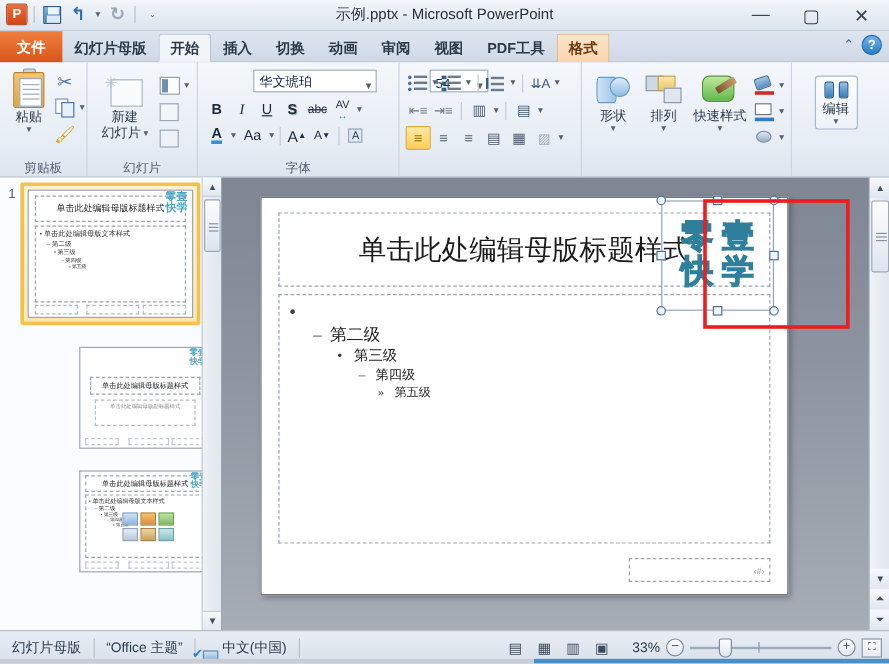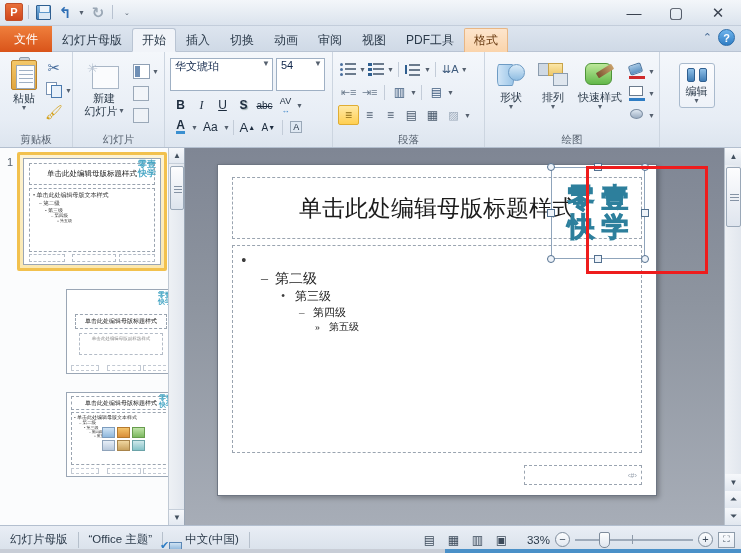--- a/index.html
+++ b/index.html
@@ -63,20 +63,21 @@
   .tabsrow {
     position:relative; height:26px;
     background:linear-gradient(180deg,#dde5ef 0%,#cfd9e6 100%);
     border-bottom:1px solid #b9c4d3;
   }
   .tabs { display:flex; align-items:flex-end; height:26px; }
   .tab {
     height:24px; padding:0 9px; display:flex; align-items:center;
     font-size:12px; color:#2b3a4a; white-space:nowrap;
     border:1px solid transparent;
+    font-weight:bold;
   }
   .tab.file {
     background:linear-gradient(180deg,#ef7f3c,#d9541a);
     color:#fff; height:26px; padding:0 14px; border:none;
   }
   .tab.active {
     background:#f1f4f9; border:1px solid #b9c4d3; border-bottom:1px solid #f1f4f9;
     border-radius:3px 3px 0 0; position:relative; z-index:3;
   }
   .tab.contextual {
@@ -133,22 +134,22 @@
 
   .ico-newslide{width:34px;height:30px;position:relative;}
   .ico-newslide .sl{position:absolute;left:5px;top:5px;width:27px;height:23px;background:#fafbfd;border:1px solid #a9b6c6;}
   .ico-newslide .star{position:absolute;left:0;top:0;font-size:13px;color:#b9c4d2;}
   .ico-layout{width:17px;height:15px;background:#fff;border:1px solid #8fa0b4;position:relative;}
   .ico-layout:before{content:"";position:absolute;left:1px;top:1px;width:5px;height:11px;background:#6f8fb5;}
   .ico-reset{width:16px;height:15px;background:#f2f5f9;border:1px solid #9aa8b8;}
   .ico-section{width:16px;height:15px;background:#eef2f7;border:1px solid #9aa8b8;position:relative;}
 
   .fontbox {
-    height:33px; border:1px solid #9fb0c4; background:#fff;
-    display:flex; align-items:flex-start; padding:0 2px 0 4px; font-size:11px; color:#10264a;
+    height:19px; border:1px solid #9fb0c4; background:#fff;
+    display:flex; align-items:flex-end; padding:0 2px 0 4px; font-size:11px; color:#10264a;margin-left:41px;
   }
   .fontbox .cv { flex:1; white-space:nowrap; overflow:hidden; }
   .fontbox .ar { font-size:8px; color:#55606e; padding-left:3px; }
   .fbtn {
     width:21px;height:20px;display:flex;align-items:center;justify-content:center;
     font-size:12px; color:#1c2b3d;
   }
   .fbtn.hl { background:linear-gradient(180deg,#ffe9a6,#ffcf52); border:1px solid #e0ad33; border-radius:2px; }
   .underline-blue { border-bottom:3px solid #3a8fd0; line-height:11px; }
 
@@ -300,20 +301,21 @@
         </div>
       <div class="qat-icon">
           <span class="redo-arrow">↻</span>
         </div>
       <div class="qat-sep"></div>
       <div class="qat-icon">
           <span class="tiny-caret">⌄</span>
         </div>
     </div>
 
+    <div class="title-text">示例.pptx  -  Microsoft PowerPoint</div>
 
 
     <div class="wincontrols">
       <div class="winbtn">—</div>
       <div class="winbtn">▢</div>
       <div class="winbtn close">✕</div>
     </div>
   </div>
 
   <div class="tabsrow">
@@ -444,20 +446,21 @@
           <div class="fbtn">
               <span style="font-size:10px">A</span>
               <span style="font-size:7px">▼</span>
             </div>
           <div style="width:1px;height:15px;background:#c3ccd8;margin:0 3px"></div>
           <div class="fbtn">
               <span style="font-size:9px;background:#dfe8f2;border:1px solid #9aa8b8;padding:0 2px">A</span>
             </div>
         </div>
       </div>
+      <div class="rgroup-label">字体</div>
     </div>
 
     <div class="rgroup" style="width:152px">
       <div class="rgroup-body" style="flex-direction:column;padding-top:4px">
         <div style="display:flex;align-items:center;margin-bottom:3px">
           <div class="fbtn">
               <span class="ico-list">
                 <b style="top:1px"></b>
                 <b style="top:6px"></b>
                 <b style="top:11px"></b>
@@ -527,21 +530,20 @@
             </div>
           <div class="fbtn">
               <span style="font-size:12px;color:#4a5a6c">▦</span>
             </div>
           <div class="fbtn">
               <span style="font-size:11px;color:#9aa8b8">▨</span>
             </div>
           <span class="tiny-caret">▼</span>
         </div>
       </div>
-      <div class="rgroup-label">段落</div>
     </div>
 
     <div class="rgroup" style="width:175px">
       <div class="rgroup-body" style="padding-top:3px">
         <div class="bigbtn" style="width:42px">
           <div class="ico-shape3d">
               <div class="cyl"></div>
               <div class="cir"></div>
             </div>
           <div class="lbl">形状</div>
@@ -586,21 +588,20 @@
           <div style="display:flex;align-items:center">
             <div class="smallbtn">
                 <span class="ico-effects">
                   <span class="bk"></span>
                 </span>
               </div>
             <span class="tiny-caret">▼</span>
           </div>
         </div>
       </div>
-      <div class="rgroup-label">绘图</div>
     </div>
 
     <div class="rgroup" style="width:74px">
       <div class="rgroup-body" style="justify-content:center;padding-top:8px">
         <div class="bigbtn editbtn-frame">
           <div class="ico-binoc">
               <span class="l"></span>
               <span class="r"></span>
             </div>
           <div class="lbl">编辑</div>

